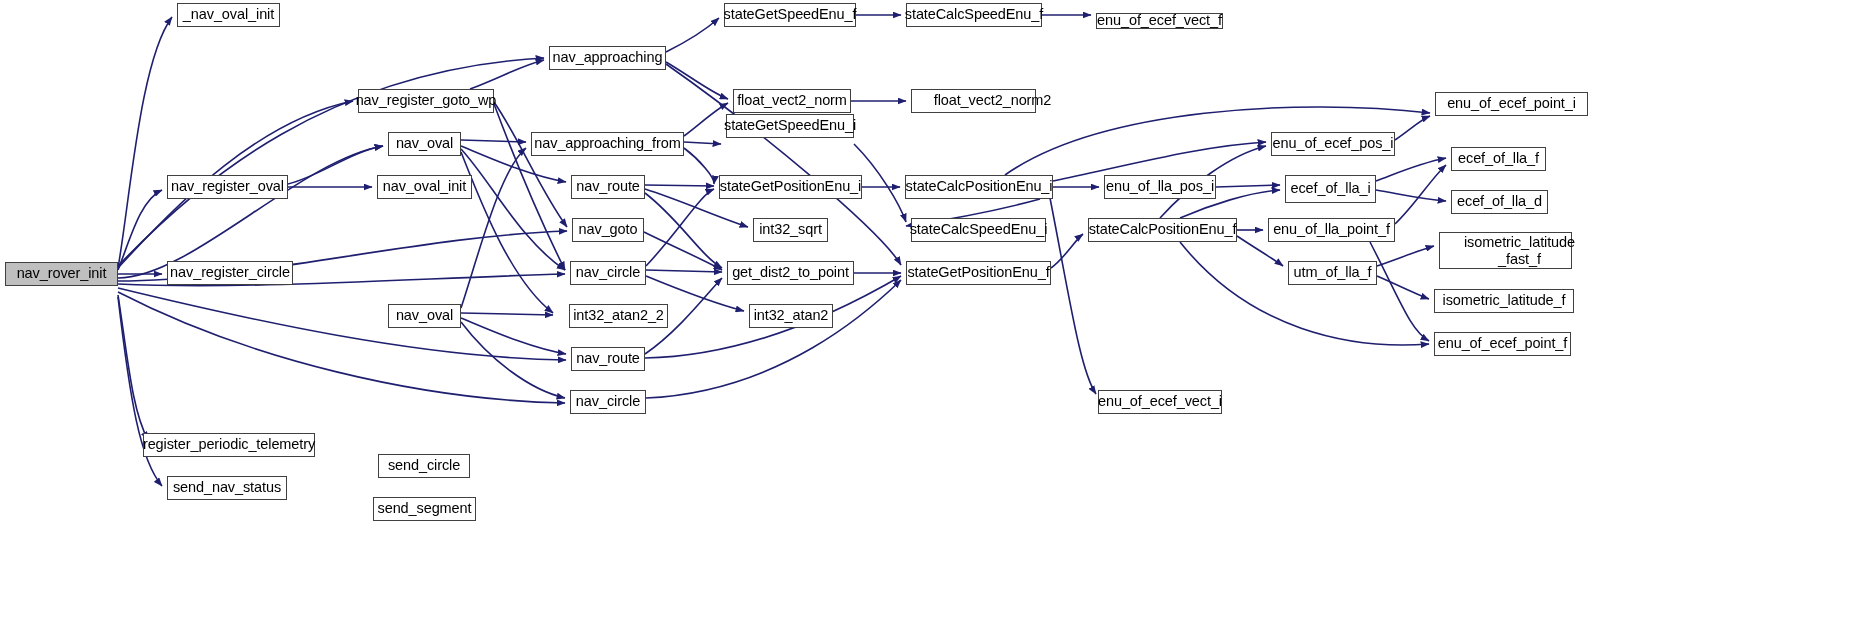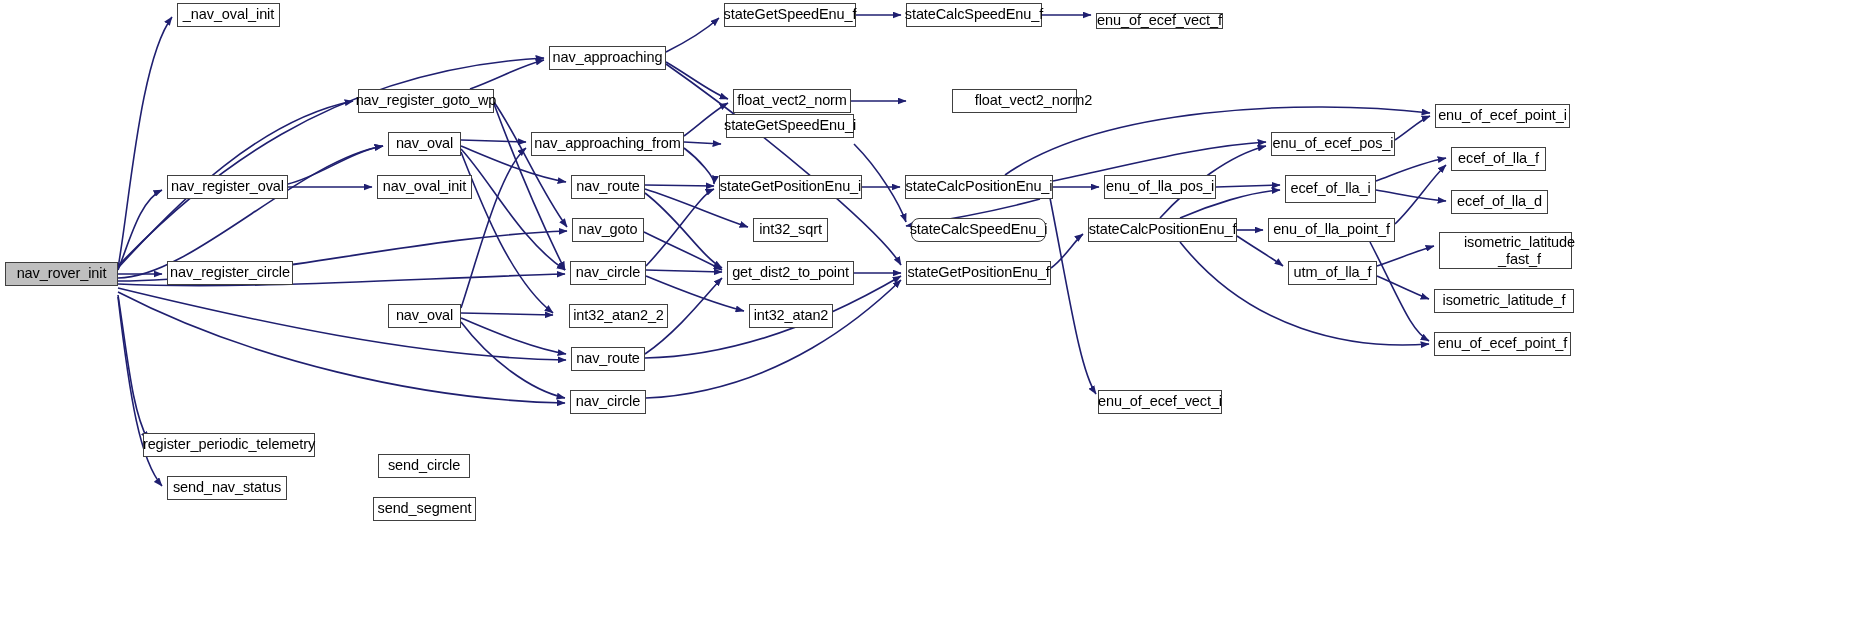--- a/index.html
+++ b/index.html
@@ -152,32 +152,32 @@
     <div class="node" style="left: 571px; top: 347px; width: 74px; height: 24px;">nav_route</div>
     <div class="node" style="left: 570px; top: 390px; width: 76px; height: 24px;">nav_circle</div>
     <div class="node" style="left: 724px; top: 3px; width: 132px; height: 24px;">stateGetSpeedEnu_f</div>
     <div class="node" style="left: 733px; top: 89px; width: 118px; height: 24px;">float_vect2_norm</div>
     <div class="node" style="left: 726px; top: 114px; width: 128px; height: 24px; text-align: center;">stateGetSpeedEnu_i</div>
     <div class="node" style="left: 719px; top: 175px; width: 143px; height: 24px;">stateGetPositionEnu_i</div>
     <div class="node" style="left: 753px; top: 218px; width: 75px; height: 24px;">int32_sqrt</div>
     <div class="node" style="left: 727px; top: 261px; width: 127px; height: 24px;">get_dist2_to_point</div>
     <div class="node" style="left: 749px; top: 304px; width: 84px; height: 24px;">int32_atan2</div>
     <div class="node" style="left: 906px; top: 3px; width: 136px; height: 24px;">stateCalcSpeedEnu_f</div>
-    <div class="node" style="left: 952px; top: 89px; width: 125px; height: 24px; padding-left: 38px;">float_vect2_norm2</div>
+    <div class="node" style="left: 911px; top: 89px; width: 125px; height: 24px; padding-left: 38px;">float_vect2_norm2</div>
     <div class="node" style="left: 905px; top: 175px; width: 148px; height: 24px;">stateCalcPositionEnu_i</div>
-    <div class="node" style="left: 911px; top: 218px; width: 135px; height: 24px; border-radius: 8px;">stateCalcSpeedEnu_i</div>
+    <div class="node" style="left: 911px; top: 218px; width: 135px; height: 24px;">stateCalcSpeedEnu_i</div>
     <div class="node" style="left: 906px; top: 261px; width: 145px; height: 24px;">stateGetPositionEnu_f</div>
     <div class="node" style="left: 1096px; top: 13px; width: 127px; height: 16px;">enu_of_ecef_vect_f</div>
     <div class="node" style="left: 1104px; top: 175px; width: 112px; height: 24px;">enu_of_lla_pos_i</div>
     <div class="node" style="left: 1088px; top: 218px; width: 149px; height: 24px;">stateCalcPositionEnu_f</div>
     <div class="node" style="left: 1098px; top: 390px; width: 124px; height: 24px;">enu_of_ecef_vect_i</div>
     <div class="node" style="left: 1271px; top: 132px; width: 124px; height: 24px;">enu_of_ecef_pos_i</div>
     <div class="node" style="left: 1285px; top: 175px; width: 91px; height: 28px;">ecef_of_lla_i</div>
     <div class="node" style="left: 1268px; top: 218px; width: 127px; height: 24px;">enu_of_lla_point_f</div>
     <div class="node" style="left: 1288px; top: 261px; width: 89px; height: 24px;">utm_of_lla_f</div>
-    <div class="node" style="left: 1435px; top: 104px; width: 135px; height: 24px;">enu_of_ecef_point_i</div>
+    <div class="node" style="left: 1435px; top: 92px; width: 153px; height: 24px;">enu_of_ecef_point_i</div>
     <div class="node" style="left: 1451px; top: 147px; width: 95px; height: 24px;">ecef_of_lla_f</div>
     <div class="node" style="left: 1451px; top: 190px; width: 97px; height: 24px;">ecef_of_lla_d</div>
     <div class="node two-line" style="left: 1439px; top: 232px; width: 133px; height: 37px;">isometric_latitude
 _fast_f</div>
     <div class="node" style="left: 1434px; top: 289px; width: 140px; height: 24px;">isometric_latitude_f</div>
     <div class="node" style="left: 1434px; top: 332px; width: 137px; height: 24px;">enu_of_ecef_point_f</div>
   </div>
 
 </body></html>

